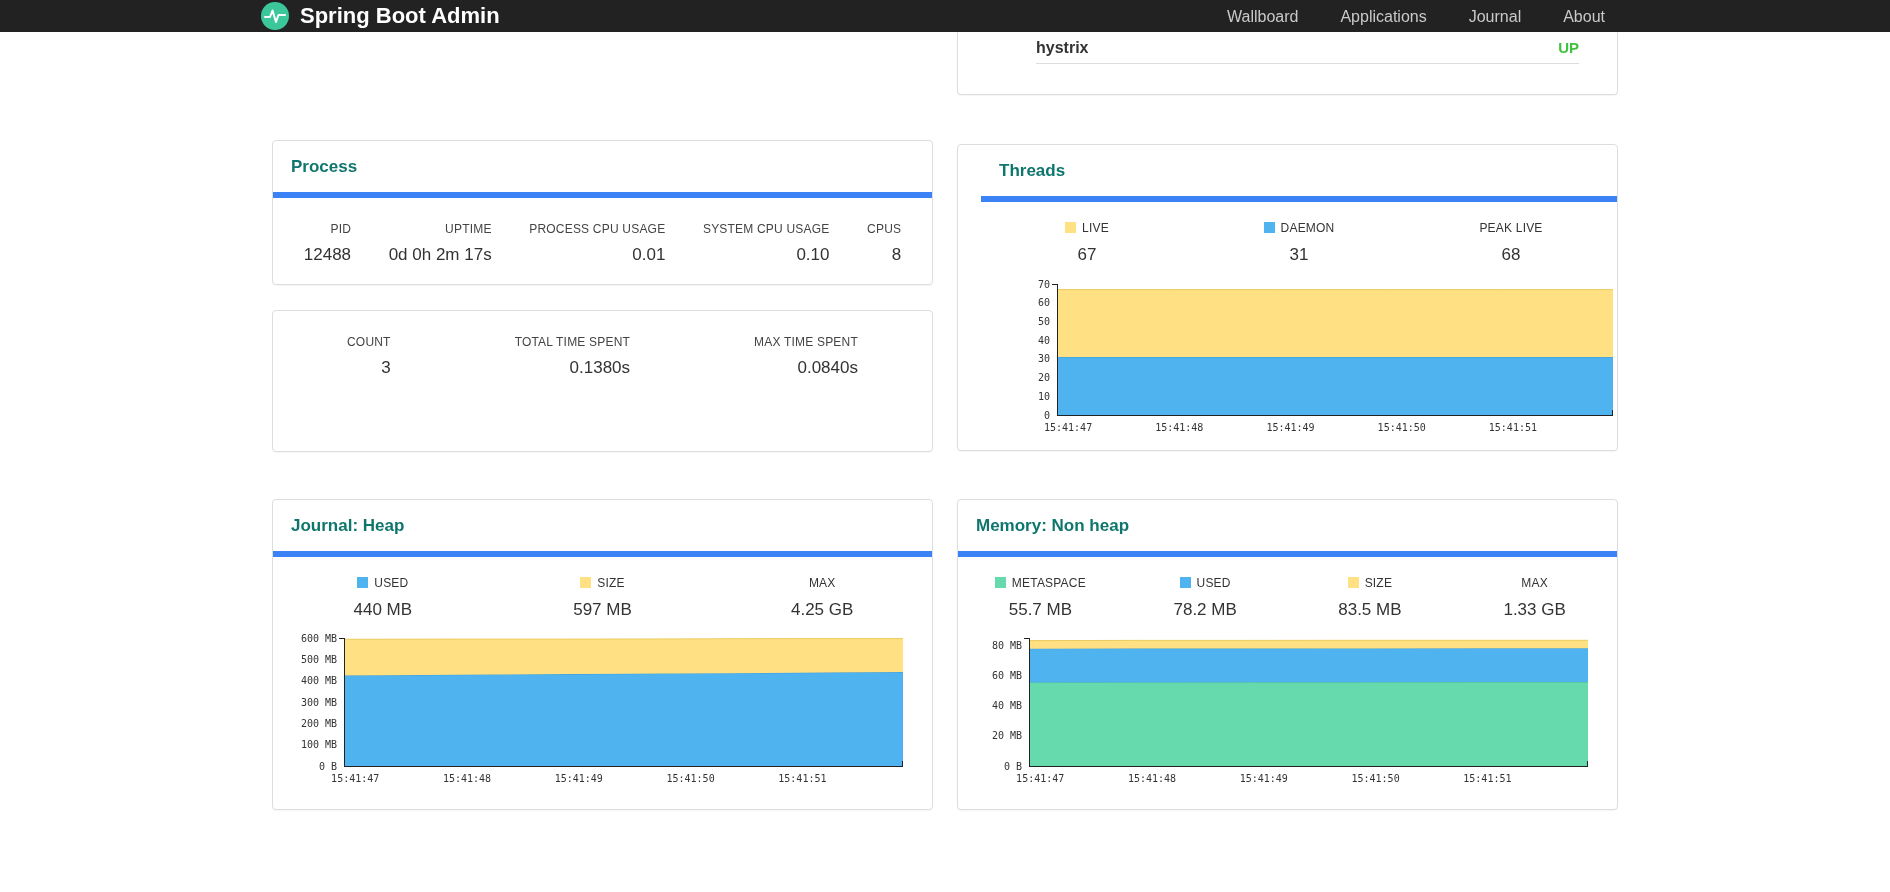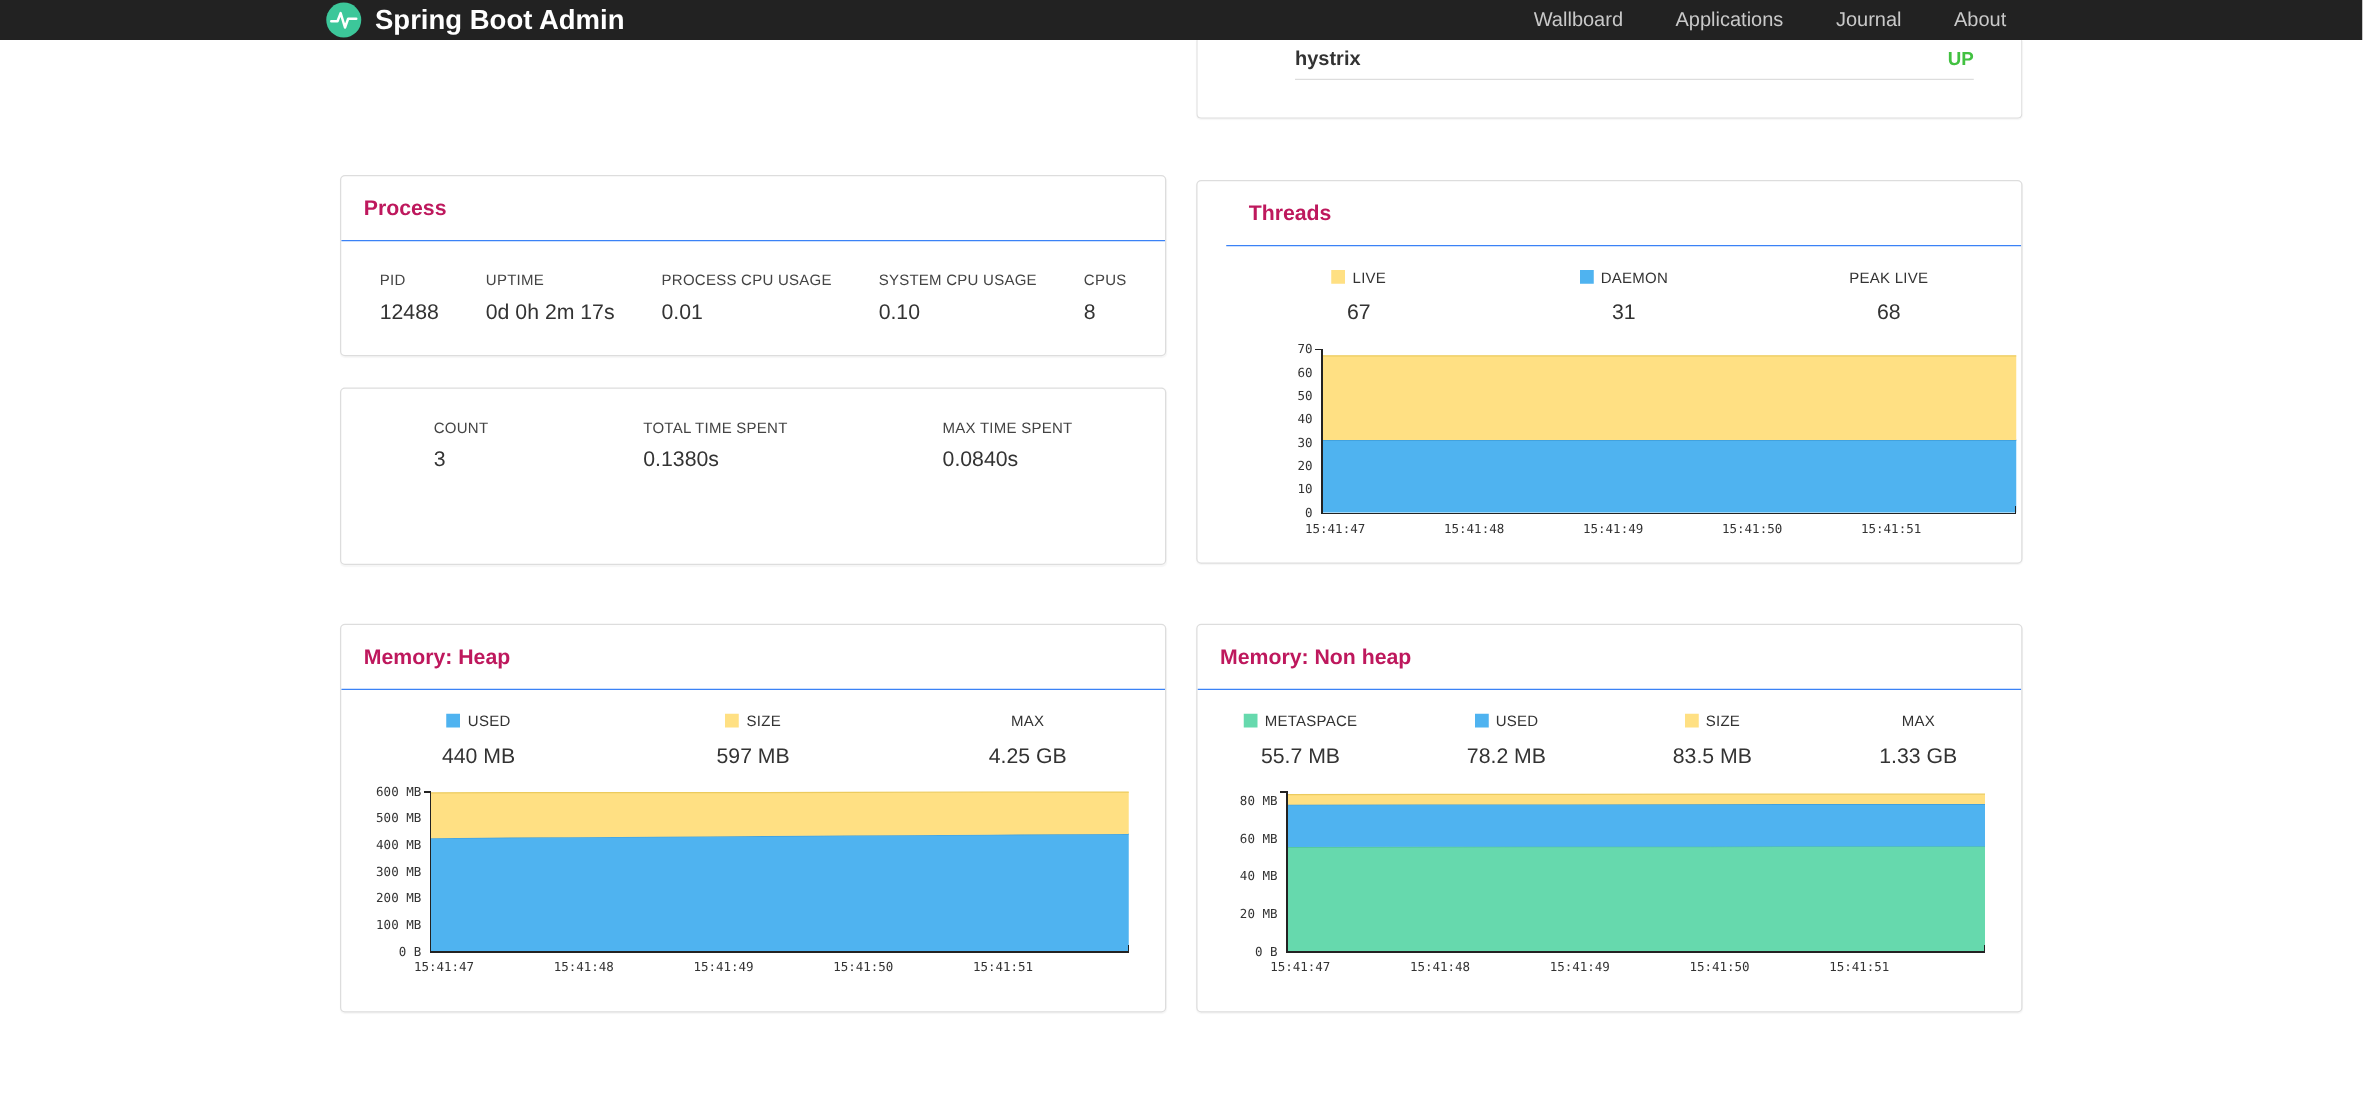--- a/index.html
+++ b/index.html
@@ -18,39 +18,39 @@
   .nav{margin-left:auto;display:flex;gap:16px;}
   .nav a{color:#c9c9c9;font-size:16px;line-height:45px;padding:0 13px;text-decoration:none;cursor:pointer;}
 
   
   .content{display:flex;gap:24px;align-items:flex-start;}
   .col{width:661px;display:flex;flex-direction:column;}
 
   .card{border:1px solid #ddd;border-radius:4px;background:#fff;box-sizing:border-box;
         box-shadow:0 1px 1px rgba(0,0,0,.04);overflow:hidden;}
   .card-header{padding:16px 18px;font-size:17px;font-weight:700;line-height:19px;
-               border-bottom:1px solid #3b82f6;color:#be185d;}
+               border-bottom:6px solid #3b82f6;color:#0f766e;}
 
   
   .card-process{margin-top:108px;height:145px;}
   .card-gc{margin-top:25px;height:142px;}
   .card-heap{margin-top:47px;height:311px;}
   
   .card-app{height:63px;border-top:none;border-top-left-radius:0;border-top-right-radius:0;padding-left:28px;}
   .card-threads{margin-top:49px;height:307px;padding-left:23px;}
   .card-nonheap{margin-top:48px;height:311px;}
 
   
   .app-row{display:flex;justify-content:space-between;align-items:center;height:31px;
            margin:0 38px 0 50px;border-bottom:1px solid #ddd;}
   .app-name{font-size:16px;font-weight:700;color:#333;}
   .app-status{font-size:15px;font-weight:700;}
 
   
-  .stats-row{display:flex;justify-content:space-around;text-align:left;padding:24px 12px 22px;}
+  .stats-row{display:flex;justify-content:space-around;text-align:right;padding:24px 12px 22px;}
   .stat-label{font-size:12px;color:#444;letter-spacing:.2px;white-space:nowrap;}
   .stat-value{font-size:17px;color:#333;margin-top:9px;white-space:nowrap;}
 
   
   .legend-row{display:flex;text-align:center;padding:16px 0 10px;}
   .legend-item{flex:1;}
   .legend-swatch{display:inline-block;width:11px;height:11px;margin-right:6px;vertical-align:-1px;}
   .legend-label{font-size:12px;color:#333;letter-spacing:.2px;}
   .legend-value{font-size:17px;color:#333;margin-top:9px;}
 
@@ -121,21 +121,21 @@
           <div class="stat-value">0.1380s</div>
         </div>
         <div>
           <div class="stat-label">MAX TIME SPENT</div>
           <div class="stat-value">0.0840s</div>
         </div>
       </div>
     </div>
 
     <div class="card card-heap">
-      <div class="card-header">Memory: Heap</div>
+      <div class="card-header">Journal: Heap</div>
       <div class="legend-row">
         <div class="legend-item">
           <div><span class="legend-swatch" style="background: rgb(79, 179, 240);"></span><span class="legend-label">USED</span></div>
           <div class="legend-value">440 MB</div>
         </div>
         <div class="legend-item">
           <div><span class="legend-swatch" style="background: rgb(255, 224, 131);"></span><span class="legend-label">SIZE</span></div>
           <div class="legend-value">597 MB</div>
         </div>
         <div class="legend-item">

